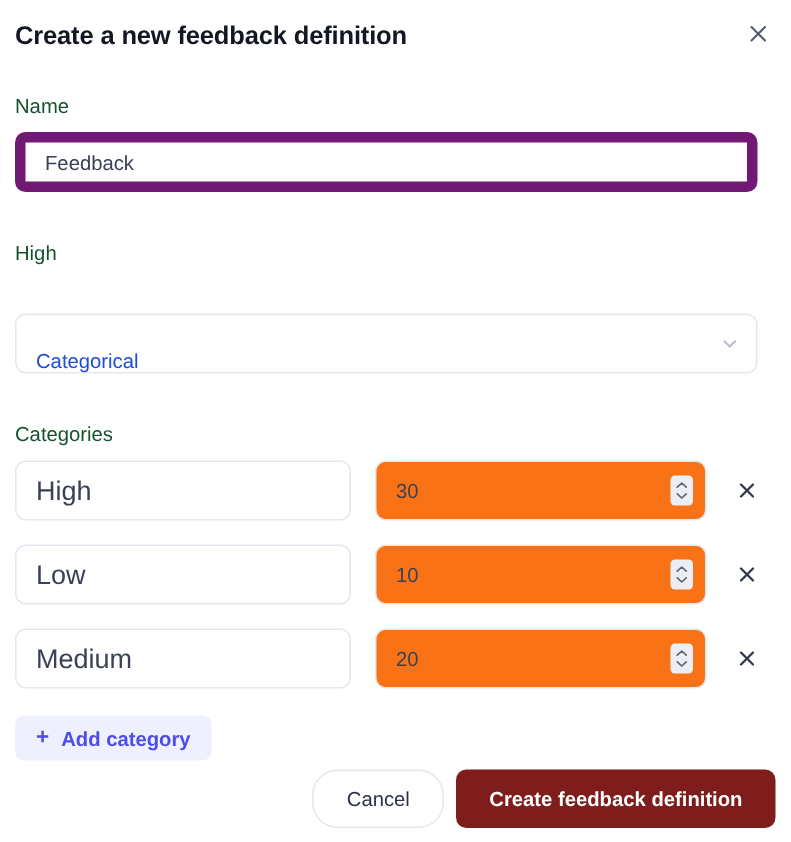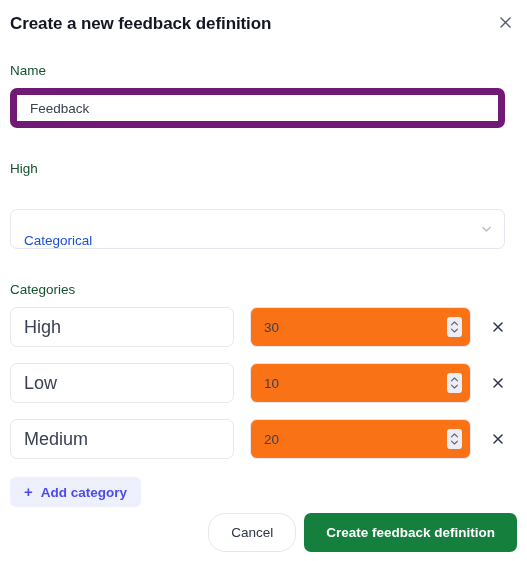--- a/index.html
+++ b/index.html
@@ -249,21 +249,21 @@
     font-family: "Liberation Sans", sans-serif;
     font-size: 13.5px;
     cursor: pointer;
   }
   .btn-primary {
     box-sizing: border-box;
     height: 39px;
     padding: 0 22px;
     border: none;
     border-radius: 7px;
-    background: #15803d;
+    background: #7f1d1d;
     color: #ffffff;
     font-family: "Liberation Sans", sans-serif;
     font-size: 13.5px;
     font-weight: bold;
     cursor: pointer;
   }
 </style>
 </head>
 <body>
 

